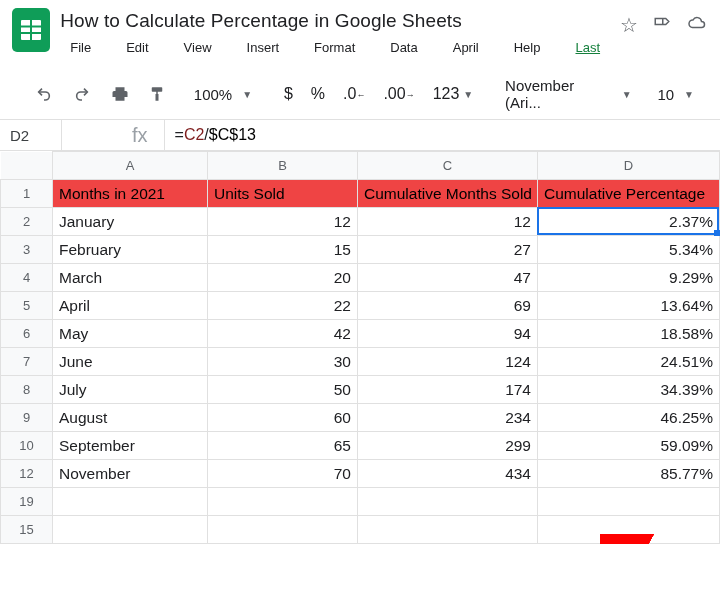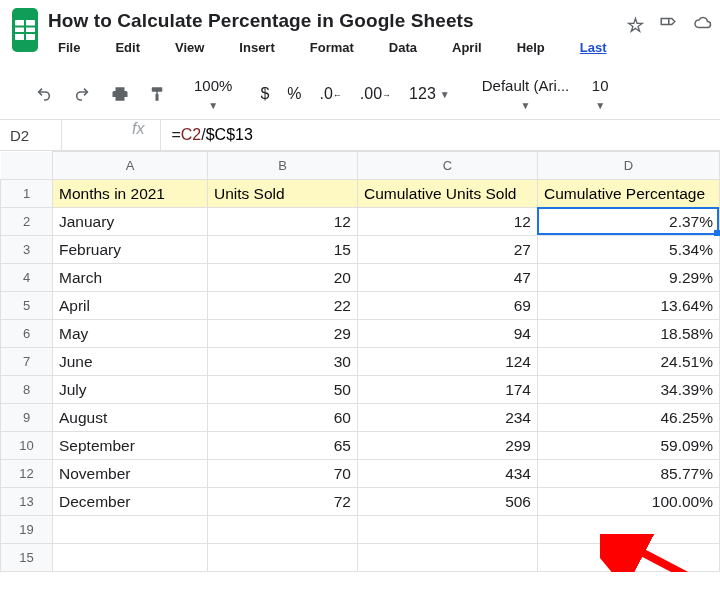--- a/index.html
+++ b/index.html
@@ -5,55 +5,55 @@
   * { box-sizing: border-box; }
   body {
     margin: 0;
     font-family: Arial, "Helvetica Neue", sans-serif;
     font-size: 14px;
     color: #202124;
     background: #fff;
     width: 720px;
     overflow: hidden;
   }
-  .header { display: flex; align-items: flex-start; padding: 8px 12px 0 12px; gap: 10px; font-weight: bold; }
+  .header { display: flex; align-items: flex-start; padding: 8px 12px 0 12px; gap: 10px; }
   .logo { width: 44px; height: 44px; background: #0f9d58; border-radius: 5px; position: relative; display:flex; align-items:center; justify-content:center; }
   .logo svg { display:block; }
   .title-area { flex: 1; }
   .doc-title { font-size: 19px; color: #202124; padding: 2px 0 4px 0; letter-spacing: .1px; }
   .menubar { display: flex; gap: 15px; font-size: 13px; color: #202124; }
   .menubar .menu-item { padding: 4px 10px; border-radius: 4px; cursor: pointer; }
-  .menubar .menu-item.last { text-decoration: underline; color: #1d4ed8; }
+  .menubar .menu-item.last { text-decoration: underline; color: #15803d; }
   .title-actions { display:flex; gap: 14px; align-items:center; padding-top: 6px; color:#5f6368; }
   .title-actions span { font-size: 20px; cursor:pointer; line-height:1; }
 
   .toolbar { display:flex; align-items:center; gap: 6px; padding: 18px 22px 8px 28px; color:#5f6368; }
   .tool-btn { padding: 4px 6px; border-radius: 3px; cursor:pointer; display:inline-flex; align-items:center; font-size:16px; }
   .tool-sep { width: 10px; }
-  .zoom-group, .font-group, .size-group { display:flex; align-items:center; gap:6px; color:#202124; font-size:15px;flex-direction:column; }
+  .zoom-group, .font-group, .size-group { display:flex; align-items:center; gap:6px; color:#202124; font-size:15px; }
   .caret { font-size: 10px; color:#5f6368; padding: 0 4px; }
   .toolbar .num-format { font-size:16px; color:#202124; }
 
-  .name-formula-bar { display:flex; border-top:1px solid #e0e0e0; border-bottom:1px solid #e0e0e0; height:32px; }
+  .name-formula-bar { display:flex; align-items:center; border-top:1px solid #e0e0e0; border-bottom:1px solid #e0e0e0; height:32px; }
   .name-box { width: 62px; padding: 0 10px; font-size: 15px; color:#3c4043; border-right:1px solid #e0e0e0; height:100%; display:flex; align-items:center; }
-  .fx-label { font-style: italic; color:#9aa0a6; padding: 0 16px 0 70px; font-size:16px; }
+  .fx-label { color:#9aa0a6; padding: 0 16px 0 70px; font-size:20px; }
   .formula-bar { flex:1; font-size:16px; font-family: Arial, monospace; display:flex; align-items:center; height:100%; border-left:1px solid #e0e0e0; padding-left:10px; }
   .formula-eq { color:#202124; }
   .formula-ref1 { color:#7f1d1d; }
   .formula-op { color:#202124; }
   .formula-ref2 { color:#000000; }
 
   .sheet { position: relative; }
   .grid { border-collapse: collapse; width: 100%; table-layout: fixed; }
   .grid th, .grid td { border: 1px solid #e0e0e0; height: 28px; padding: 0 6px; white-space: nowrap; overflow:hidden; }
   .grid .corner { width: 52px; background:#f8f9fa; border-top:none; border-left:none; }
   .grid .col-head { background:#f8f9fa; text-align:center; color:#5f6368; font-weight: normal; font-size:13px; }
   .grid .row-head { width:52px; background:#f8f9fa; text-align:center; color:#5f6368; font-weight: normal; font-size:13px; }
   .grid tbody td { font-size: 15.5px; }
-  .hdr-row td { background:#fef9c3; color:#000; font-size:15.5px; }
+  .hdr-row td { background:#ef4444; color:#000; font-size:15.5px; }
   .hdr-row td:first-of-type { }
   .num { text-align:right; }
   .txt { text-align:left; }
   .col-A { width: 155px; }
   .col-B { width: 150px; }
   .col-C { width: 180px; }
   .col-D { width: 182px; }
 
   .selected-cell {
     position:absolute;
@@ -150,21 +150,21 @@
   <span class="tool-btn num-format">
       <span>.00</span>
       <sub style="font-size:9px">→</sub>
     </span>
   <span class="tool-btn num-format">
       <span>123</span>
       <span class="caret">▼</span>
     </span>
   <span class="tool-sep"></span>
   <span class="font-group">
-    <span>Default (Ari...</span>
+    <span>November (Ari...</span>
     <span class="caret">▼</span>
   </span>
   <span class="tool-sep"></span>
   <span class="size-group">
     <span>10</span>
     <span class="caret">▼</span>
   </span>
 </div>
 
 <div class="name-formula-bar">
@@ -194,21 +194,21 @@
       <th class="col-head">B</th>
       <th class="col-head">C</th>
       <th class="col-head">D</th>
     </tr>
   </thead>
   <tbody>
     <tr class="hdr-row">
       <th class="row-head">1</th>
       <td class="txt">Months in 2021</td>
       <td class="txt">Units Sold</td>
-      <td class="txt">Cumulative Units Sold</td>
+      <td class="txt">Cumulative Months Sold</td>
       <td class="txt">Cumulative Percentage</td>
     </tr>
     <tr>
       <th class="row-head">2</th>
       <td class="txt">January</td>
       <td class="num">12</td>
       <td class="num">12</td>
       <td class="num" id="cell-d2">2.37%</td>
     </tr>
     <tr>
@@ -228,21 +228,21 @@
     <tr>
           <th class="row-head">5</th>
           <td class="txt">April</td>
           <td class="num">22</td>
           <td class="num">69</td>
           <td class="num">13.64%</td>
         </tr>
     <tr>
           <th class="row-head">6</th>
           <td class="txt">May</td>
-          <td class="num">29</td>
+          <td class="num">42</td>
           <td class="num">94</td>
           <td class="num">18.58%</td>
         </tr>
     <tr>
           <th class="row-head">7</th>
           <td class="txt">June</td>
           <td class="num">30</td>
           <td class="num">124</td>
           <td class="num">24.51%</td>
         </tr>
@@ -266,27 +266,20 @@
           <td class="num">65</td>
           <td class="num">299</td>
           <td class="num">59.09%</td>
         </tr>
     <tr>
           <th class="row-head">12</th>
           <td class="txt">November</td>
           <td class="num">70</td>
           <td class="num">434</td>
           <td class="num">85.77%</td>
-        </tr>
-    <tr>
-          <th class="row-head">13</th>
-          <td class="txt">December</td>
-          <td class="num">72</td>
-          <td class="num">506</td>
-          <td class="num" id="cell-d13">100.00%</td>
         </tr>
     <tr>
           <th class="row-head">19</th>
           <td></td>
           <td></td>
           <td></td>
           <td></td>
         </tr>
     <tr>
           <th class="row-head">15</th>

